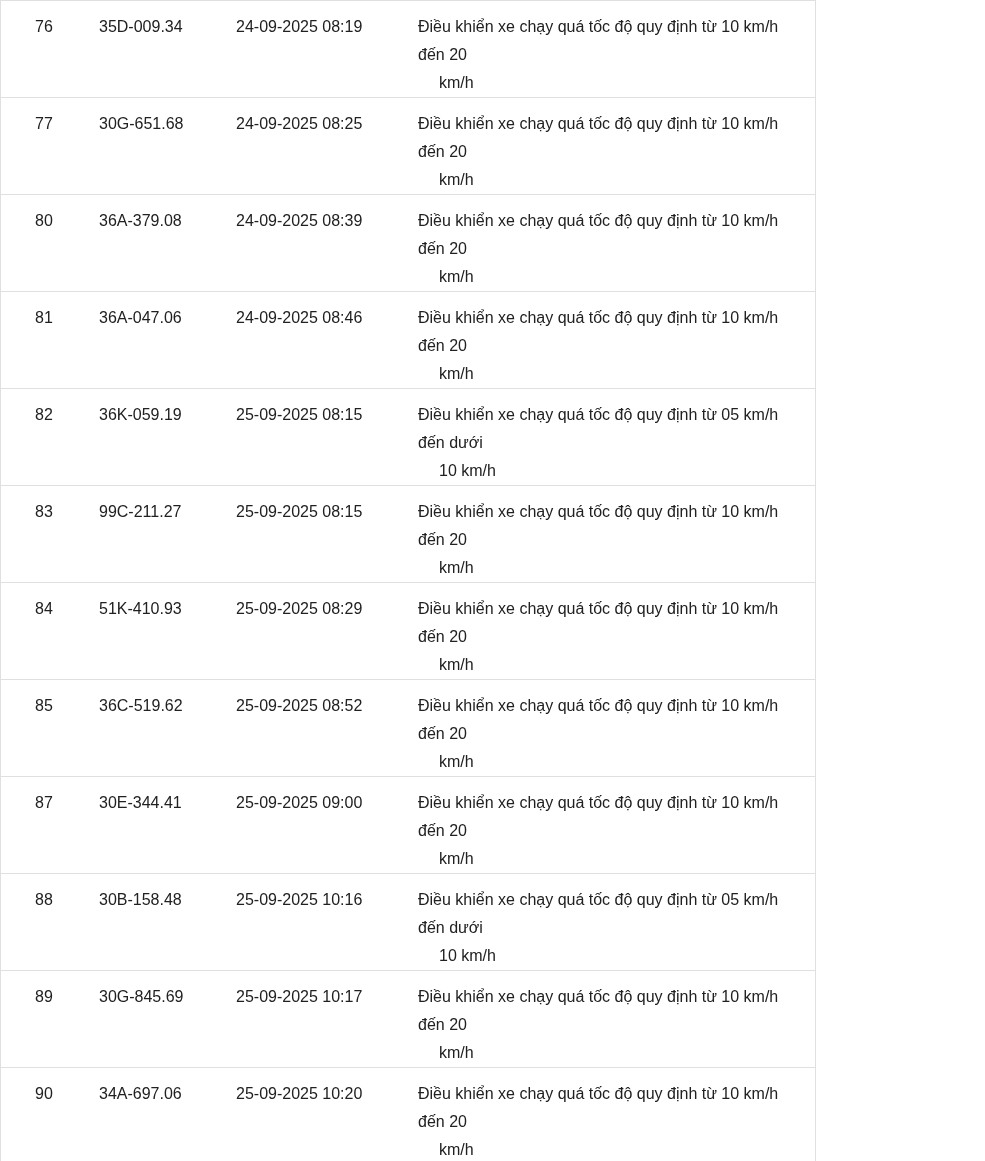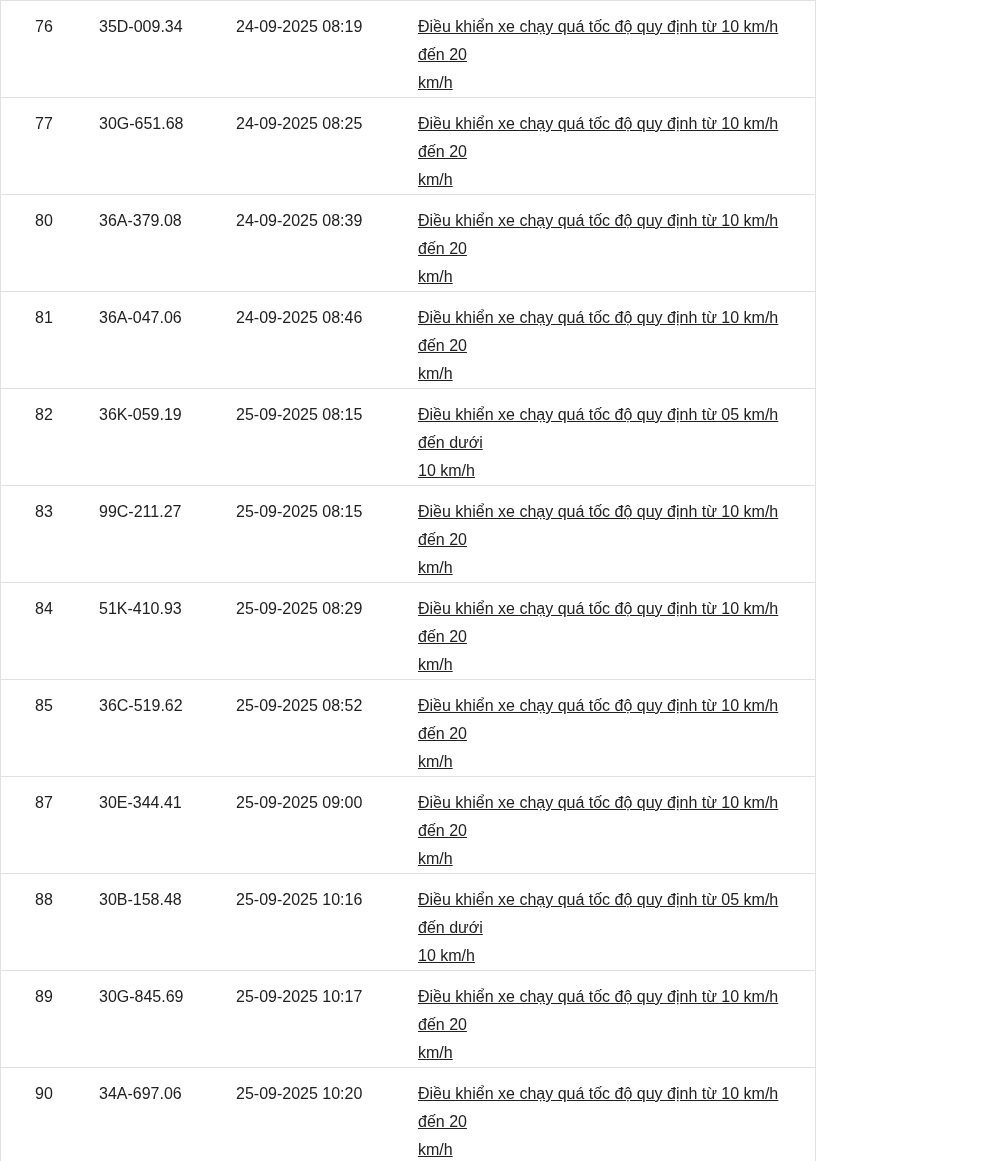--- a/index.html
+++ b/index.html
@@ -38,23 +38,23 @@
     height:77px;
     border-top:1px solid var(--c-divider);
     vertical-align:top;
     padding:12px 0 0 12px;
     font-size:16px;
     line-height:28px;
     color:var(--c-text);
     white-space:nowrap;
   }
   td.c-num{text-align:center;padding-left:0;}
-  td.c-viol{white-space:normal;padding-right:20px;text-decoration:underline;}
+  td.c-viol{white-space:normal;padding-right:20px;}
   td.c-viol .vline1{display:block;}
-  td.c-viol .vline2{display:block;}
+  td.c-viol .vline2{display:block;margin-left:21px;}
   .hscrollbar{
     width:985px;
     height:6px;
     background:var(--c-track);
     border-top:1px solid var(--c-track-edge);
     box-sizing:border-box;
   }
 </style>
 </head>
 <body>

